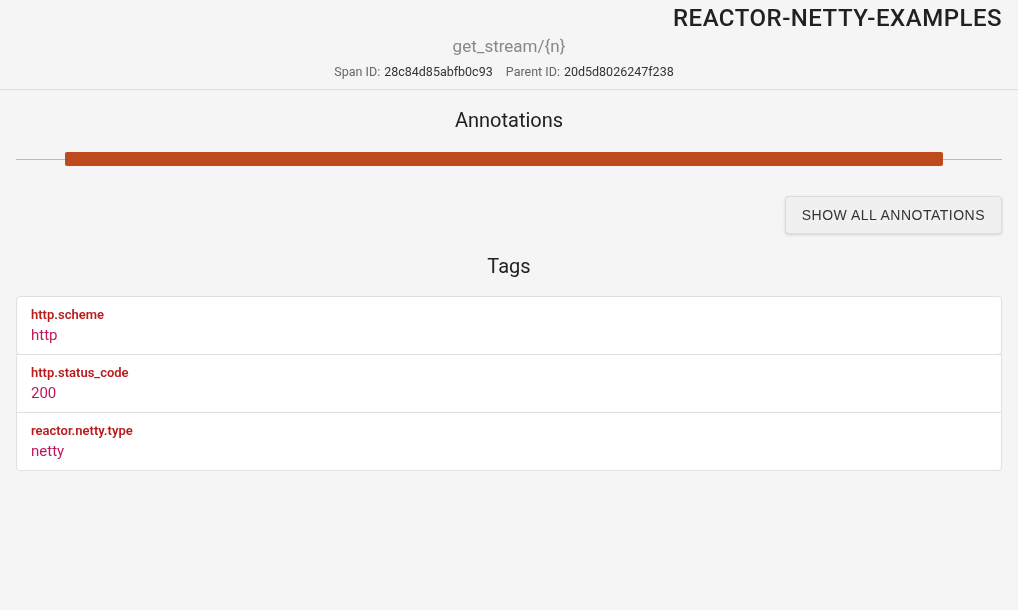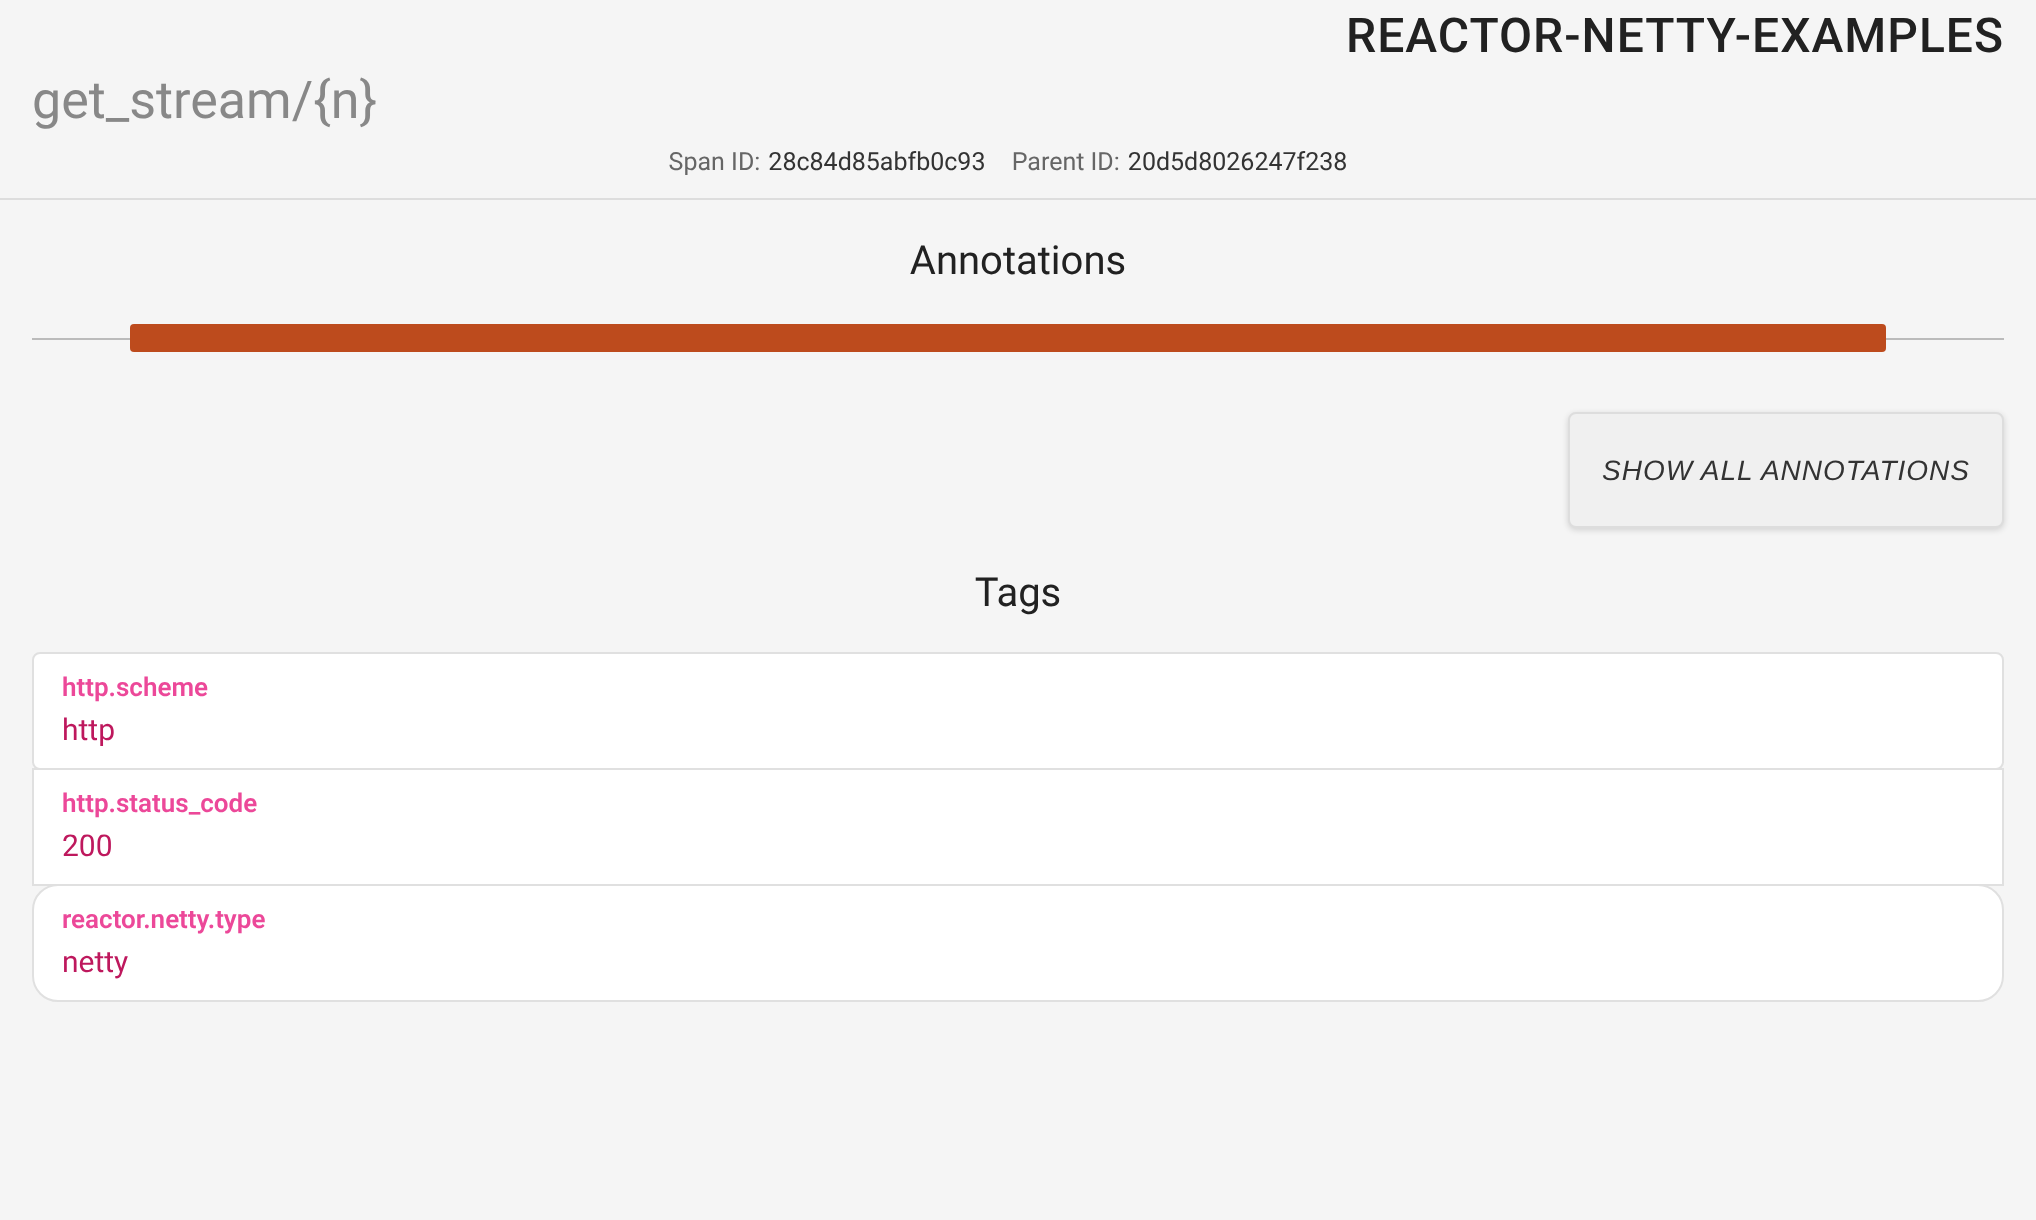--- a/index.html
+++ b/index.html
@@ -19,23 +19,24 @@
       border-bottom: 1px solid #ddd;
     }
     .service-name {
       font-size: 24px;
       font-weight: 500;
       color: #212121;
       letter-spacing: 0.5px;
       text-align: right;
     }
     .span-name {
-      font-size: 26px;
+      font-size: 17px;
       color: #888;
       margin-top: 4px;
+      text-align: center;
     }
     .ids-row {
       text-align: center;
       margin-top: 8px;
       font-size: 12.5px;
       color: #666;
     }
     .ids-row .label {
       color: #666;
       margin-right: 4px;
@@ -78,28 +79,27 @@
     }
     .button-row {
       text-align: right;
       margin-bottom: 20px;
     }
     .show-all-btn {
       display: inline-block;
       background: #f0f0f0;
       border: 1px solid #ddd;
       border-radius: 4px;
-      padding: 20px 16px;
+      padding: 10px 16px;
       font-size: 14px;
       font-weight: 500;
       color: #333;
       letter-spacing: 0.5px;
       box-shadow: 0 1px 3px rgba(0,0,0,0.15);
       cursor: pointer;
-      font-style: italic;
     }
     .tags-list {
       margin-top: 8px;
     }
     .tag-item {
       background: #fff;
       border: 1px solid #e0e0e0;
       border-radius: 4px;
       padding: 10px 14px 10px 14px;
       margin-bottom: -1px;
@@ -107,25 +107,24 @@
     .tag-item:first-child {
       border-top-left-radius: 4px;
       border-top-right-radius: 4px;
     }
     .tag-item:not(:first-child) {
       border-radius: 0;
     }
     .tag-item:last-child {
       border-bottom-left-radius: 4px;
       border-bottom-right-radius: 4px;
-      border-radius: 13px;
     }
     .tag-key {
       font-size: 13px;
-      color: #ec4899;
+      color: #b91c1c;
       font-weight: 600;
       margin-bottom: 4px;
     }
     .tag-value {
       font-size: 15px;
       color: #be185d;
     }
   </style>
 </head>
 <body>

